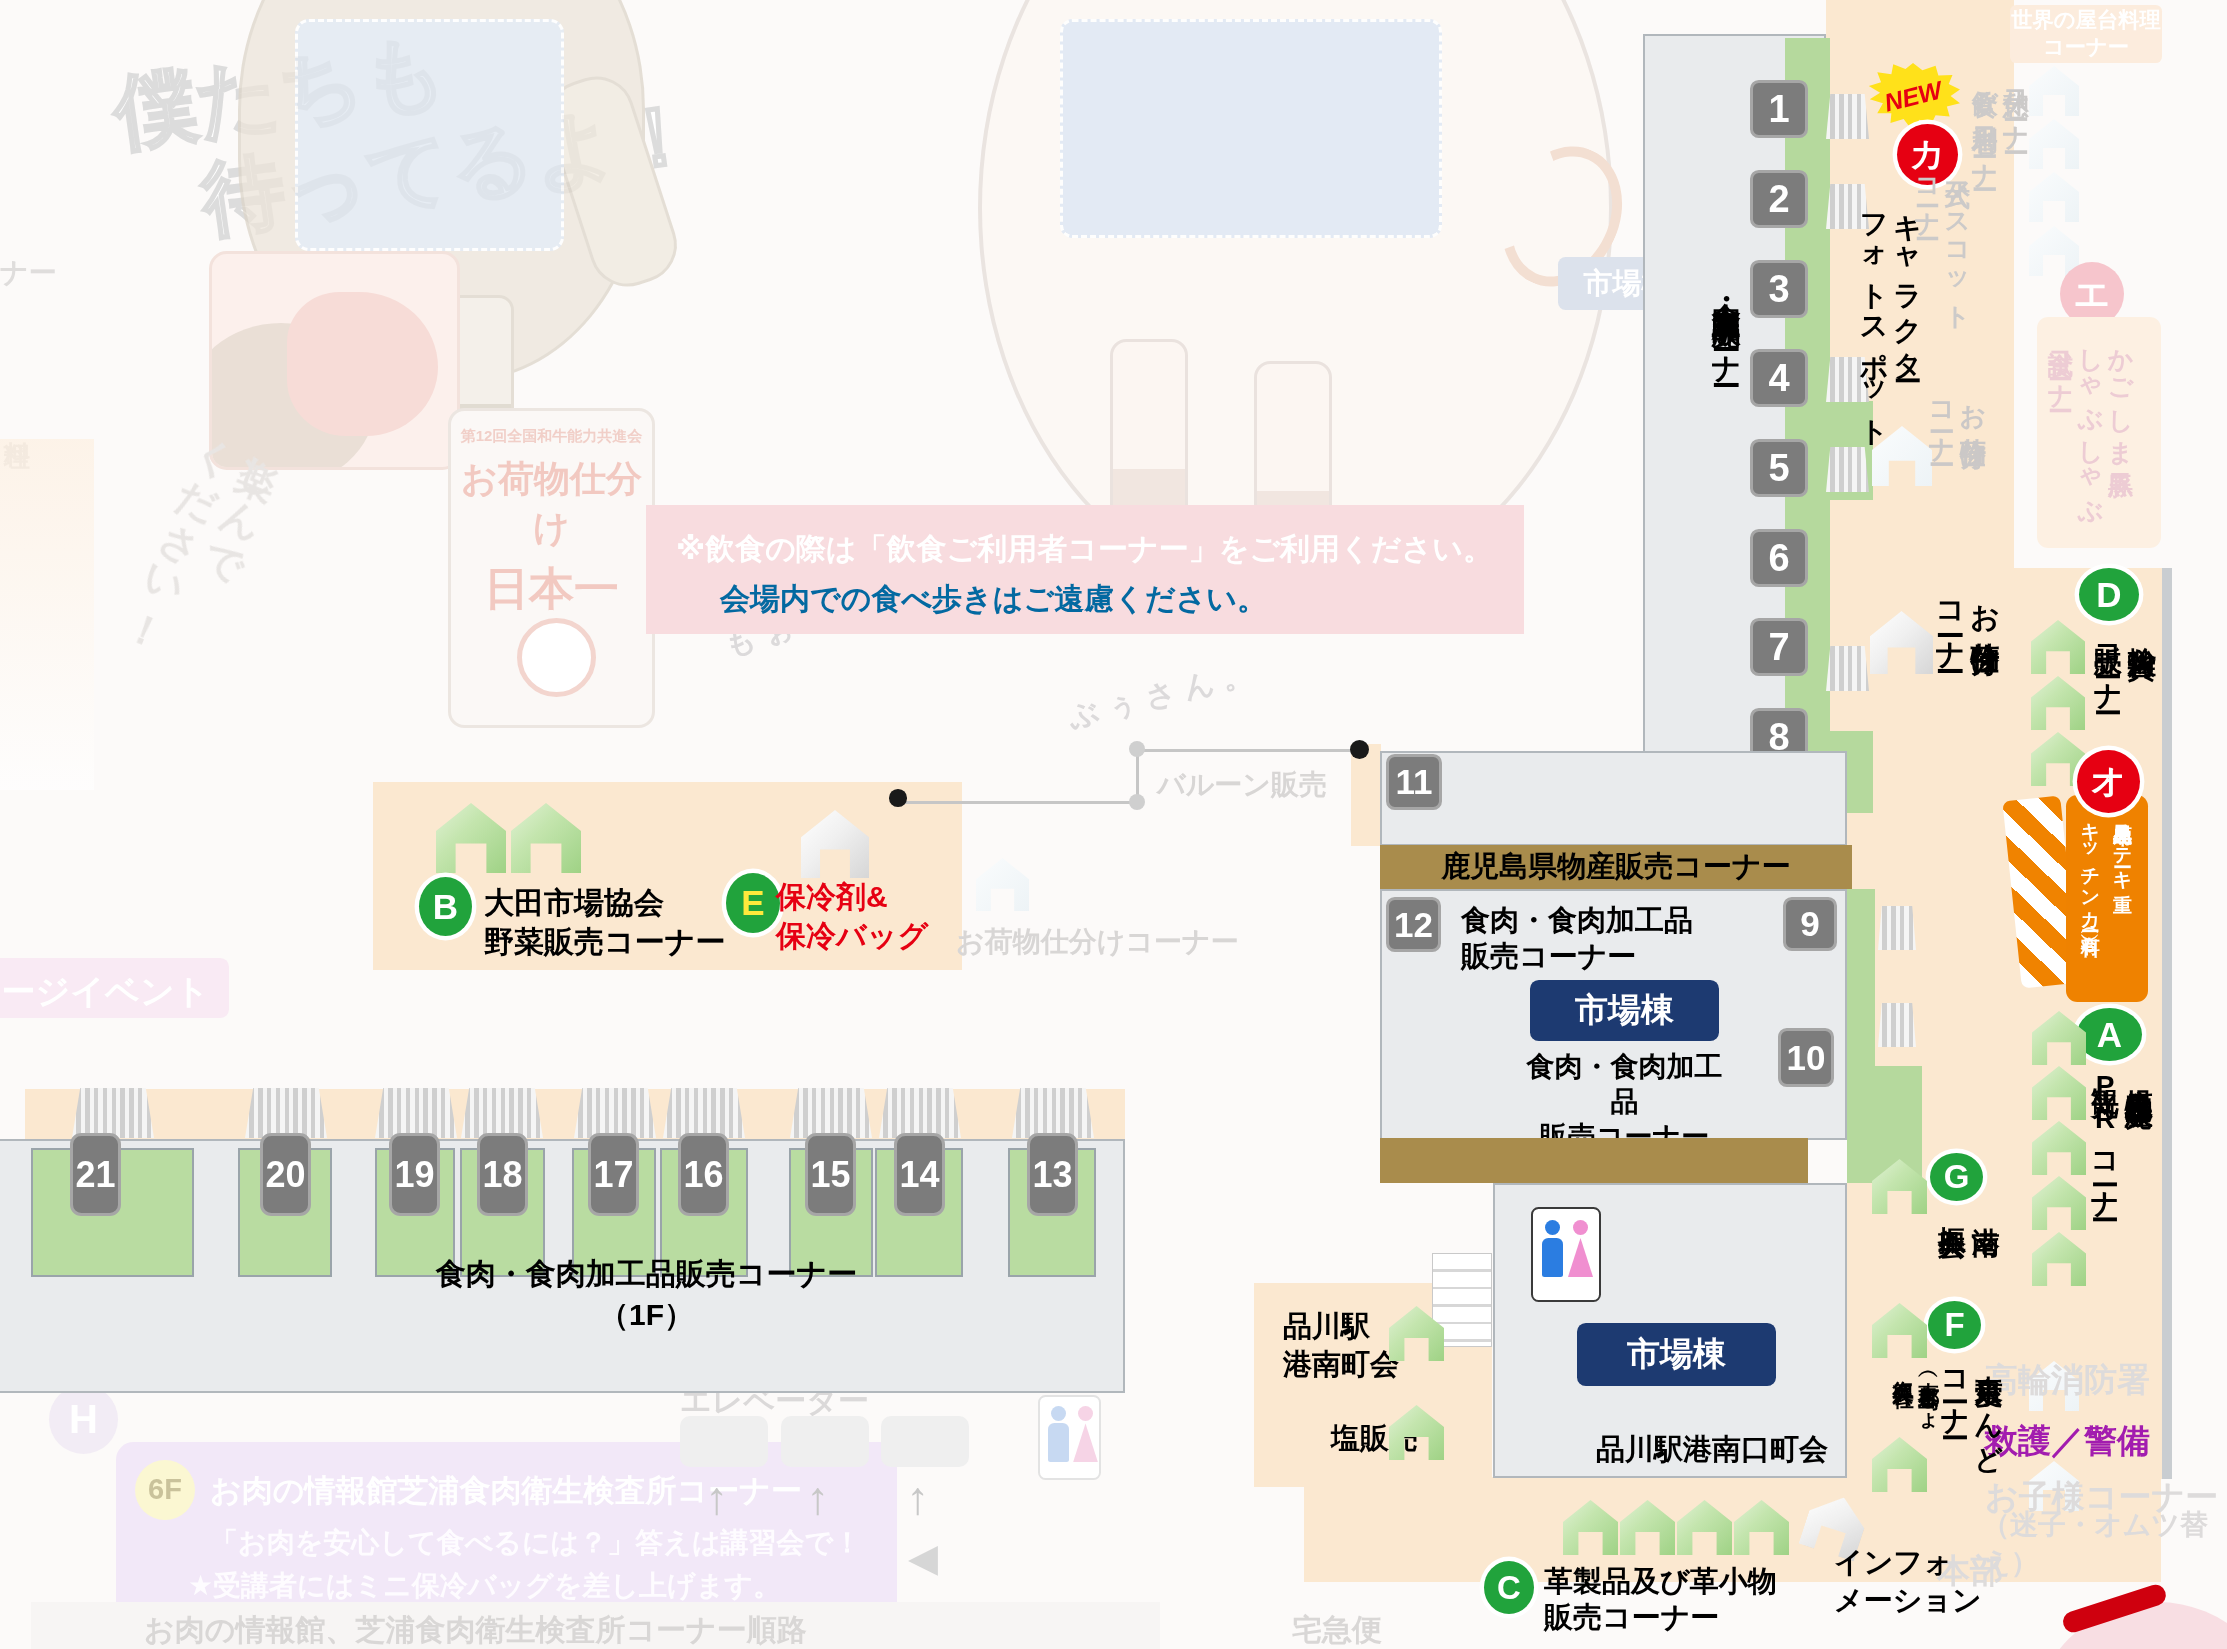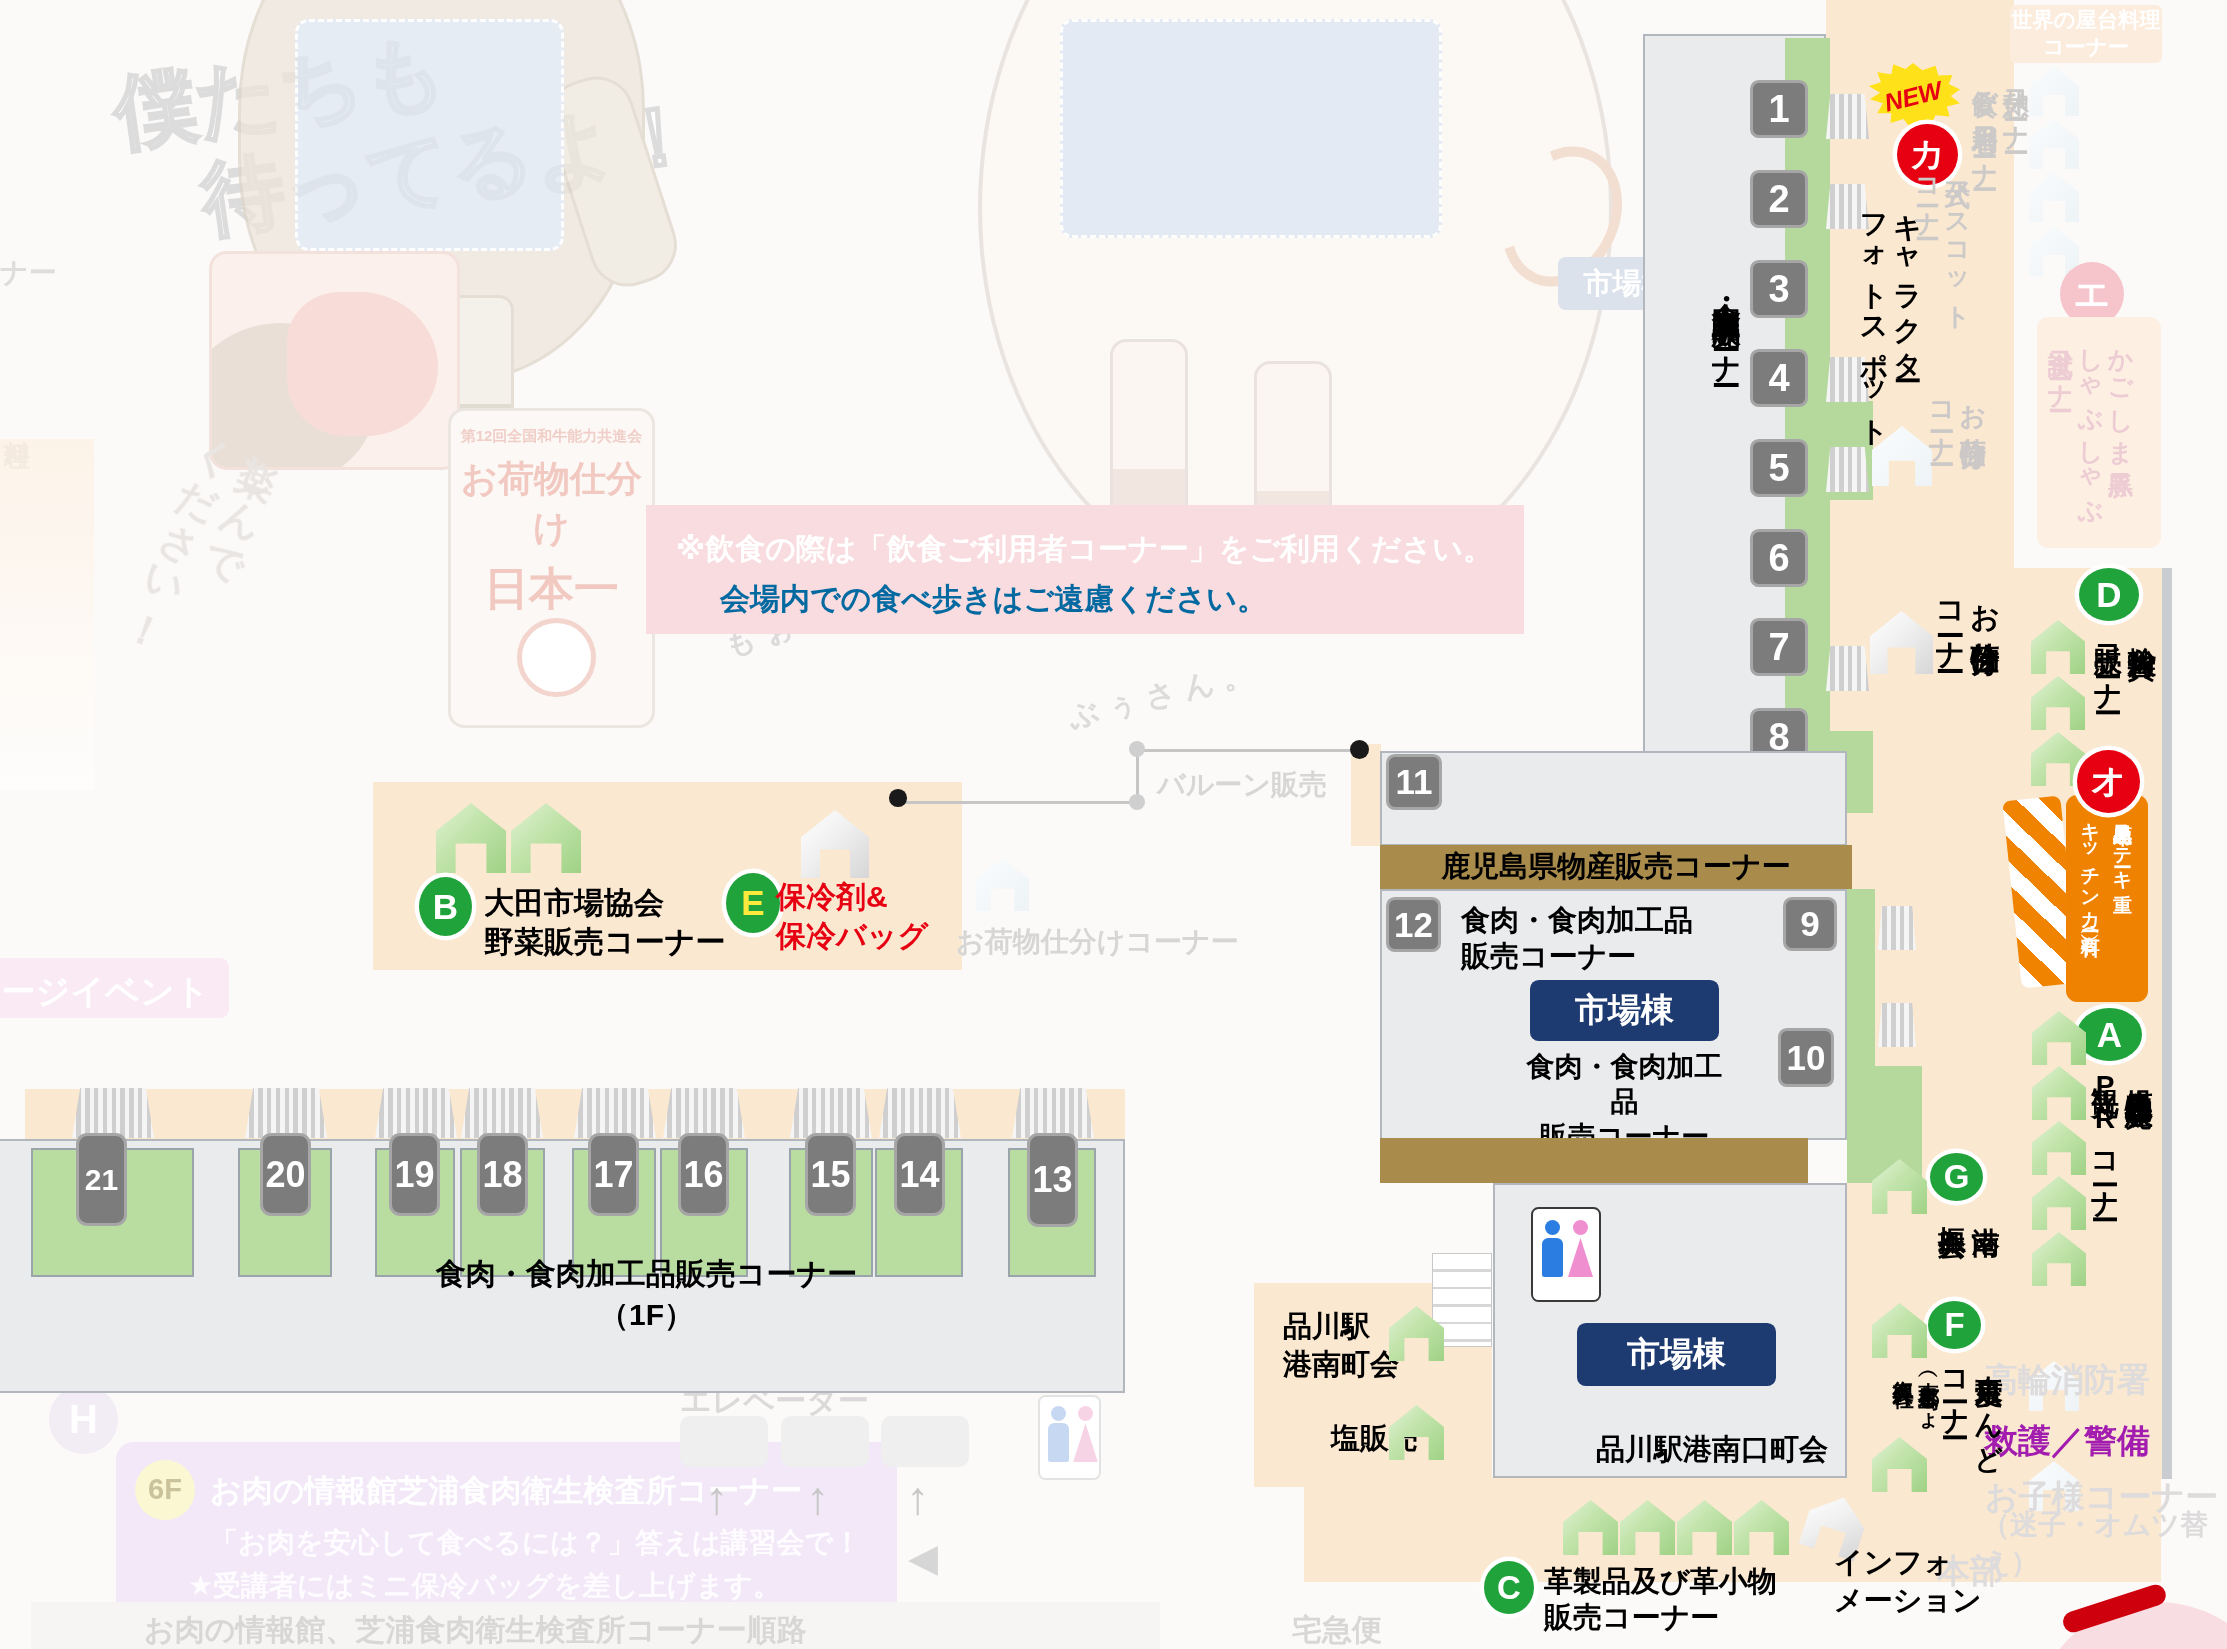--- a/index.html
+++ b/index.html
@@ -367,24 +367,24 @@
 <div class="gbox" style="left:31px;top:1148px;width:163px;height:129px;"></div>
 <div class="gbox" style="left:238px;top:1148px;width:94px;height:129px;"></div>
 <div class="gbox" style="left:375px;top:1148px;width:80px;height:129px;"></div>
 <div class="gbox" style="left:460px;top:1148px;width:85px;height:129px;"></div>
 <div class="gbox" style="left:572px;top:1148px;width:84px;height:129px;"></div>
 <div class="gbox" style="left:660px;top:1148px;width:88px;height:129px;"></div>
 <div class="gbox" style="left:789px;top:1148px;width:84px;height:129px;"></div>
 <div class="gbox" style="left:875px;top:1148px;width:88px;height:129px;"></div>
 <div class="gbox" style="left:1008px;top:1148px;width:88px;height:129px;"></div>
 
-<div class="tagtall" style="left:76px;top:1133px;width:51px;height:93px;font-size:30px;">21</div>
+<div class="tagtall" style="left:70px;top:1133px;width:51px;height:83px;font-size:36px;">21</div>
 <div class="tagtall" style="left:260px;top:1133px;width:51px;height:83px;font-size:36px;">20</div>
 <div class="tagtall" style="left:389px;top:1133px;width:51px;height:83px;font-size:36px;">19</div>
 <div class="tagtall" style="left:477px;top:1133px;width:51px;height:83px;font-size:36px;">18</div>
 <div class="tagtall" style="left:588px;top:1133px;width:51px;height:83px;font-size:36px;">17</div>
 <div class="tagtall" style="left:678px;top:1133px;width:51px;height:83px;font-size:36px;">16</div>
 <div class="tagtall" style="left:805px;top:1133px;width:51px;height:83px;font-size:36px;">15</div>
 <div class="tagtall" style="left:894px;top:1133px;width:51px;height:83px;font-size:36px;">14</div>
-<div class="tagtall" style="left:1027px;top:1133px;width:51px;height:94px;font-size:36px;">13</div>
+<div class="tagtall" style="left:1027px;top:1133px;width:51px;height:83px;font-size:36px;">13</div>
 
 <div class="t" style="left:408px;top:1254px;width:477px;text-align:center;font-size:30px;">食肉・食肉加工品販売コーナー（1F）</div>
 
 
 </body></html>

